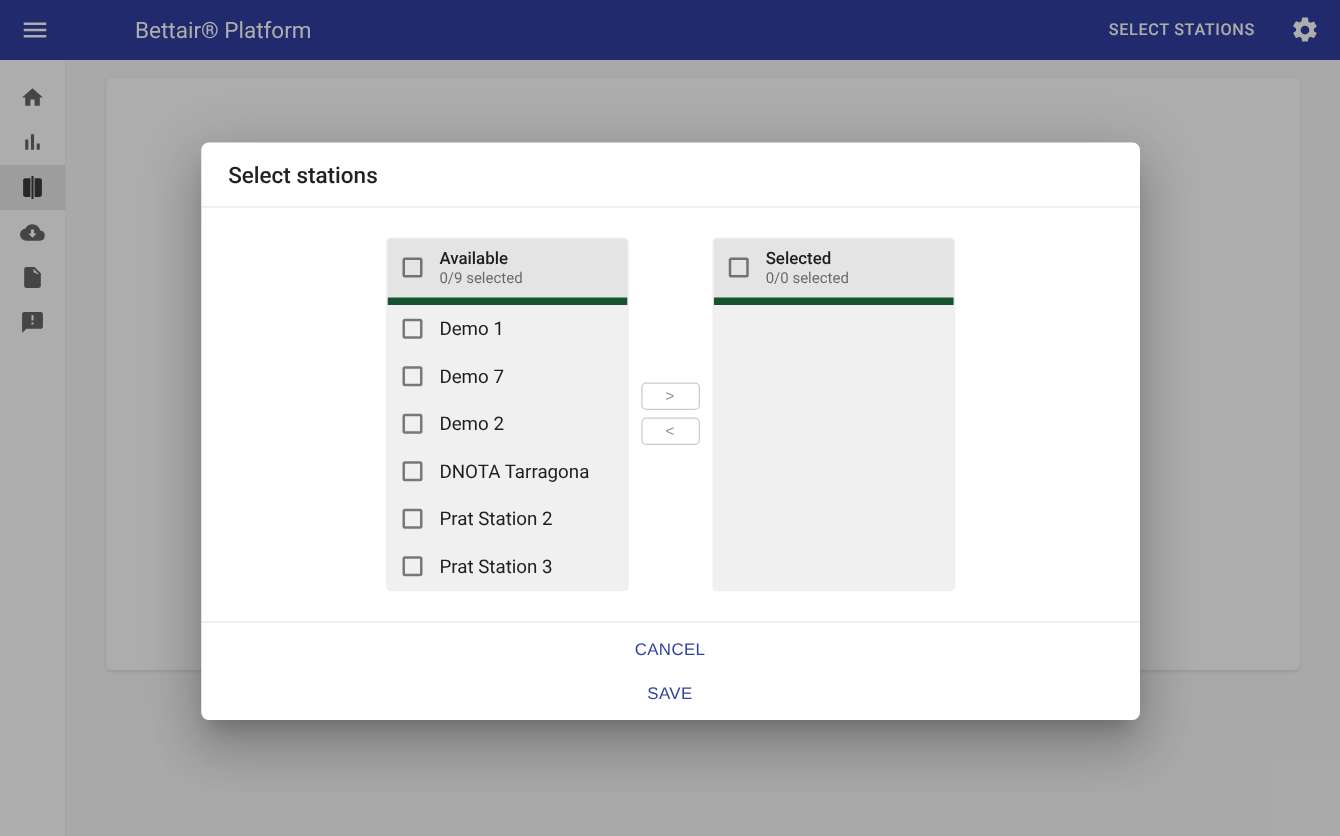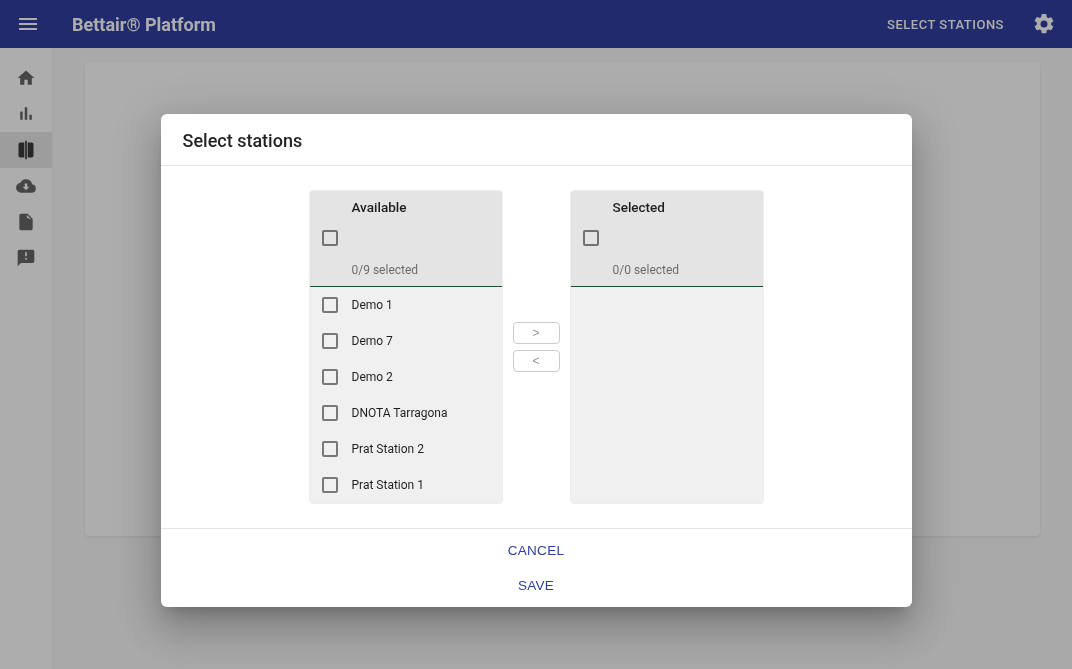--- a/index.html
+++ b/index.html
@@ -16,21 +16,21 @@
     position: absolute;
     top: 0; left: 0; right: 0;
     height: 48px;
     background: #303f9f;
     display: flex;
     align-items: center;
     padding: 0 16px;
     color: #fff;
   }
   .menu-btn { width: 24px; height: 24px; margin-right: 32px; cursor: pointer; }
-  .app-title { font-size: 18px; font-weight: 700; flex: 1; }
+  .app-title { font-size: 18px; font-weight: 400; flex: 1; margin-left: 36px; }
   .select-stations-btn {
     font-size: 13px; font-weight: 500; letter-spacing: .5px;
     color: #fff; text-transform: uppercase; padding: 6px 8px; cursor: pointer;
     margin-right: 20px;
   }
   .gear-btn { width: 24px; height: 24px; cursor: pointer; }
 
   .sidebar {
     position: absolute;
     top: 48px; left: 0; bottom: 0;
@@ -104,37 +104,37 @@
     display: flex;
     flex-direction: column;
     overflow: hidden;
   }
   .panel-header {
     background: #e4e4e4;
     padding: 8px 12px;
     display: flex;
     align-items: center;
     gap: 14px;
-    border-bottom: 1px solid #14532d;
+    border-bottom: 6px solid #14532d;
     min-height: 42px;
   }
   .panel-header .labels { display:flex; flex-direction:column; line-height:1.2; }
   .panel-header .h1 { font-size: 13.5px; font-weight: 500; }
-  .panel-header .h2 { font-size: 12px; color: rgba(0,0,0,0.55); margin-top: 48px; }
+  .panel-header .h2 { font-size: 12px; color: rgba(0,0,0,0.55); }
   .panel-list {
     flex: 1;
     overflow-y: auto;
     height: 258px;
   }
   .panel-row {
     display: flex;
     align-items: center;
     gap: 14px;
     padding: 10px 12px;
-    font-size: 12px;
+    font-size: 15px;
     cursor: pointer;
   }
   .checkbox {
     width: 16px; height: 16px;
     border: 2px solid rgba(0,0,0,0.5);
     border-radius: 2px;
     flex-shrink: 0;
   }
   .transfer-controls {
     display: flex;
@@ -258,21 +258,21 @@
           <div class="panel-row">
               <span class="checkbox"></span>
               <span>DNOTA Tarragona</span>
             </div>
           <div class="panel-row">
               <span class="checkbox"></span>
               <span>Prat Station 2</span>
             </div>
           <div class="panel-row">
               <span class="checkbox"></span>
-              <span>Prat Station 1</span>
+              <span>Prat Station 3</span>
             </div>
         </div>
       </div>
 
       <div class="transfer-controls">
         <button class="transfer-btn">&gt;</button>
         <button class="transfer-btn">&lt;</button>
       </div>
 
       <div class="transfer-panel">

